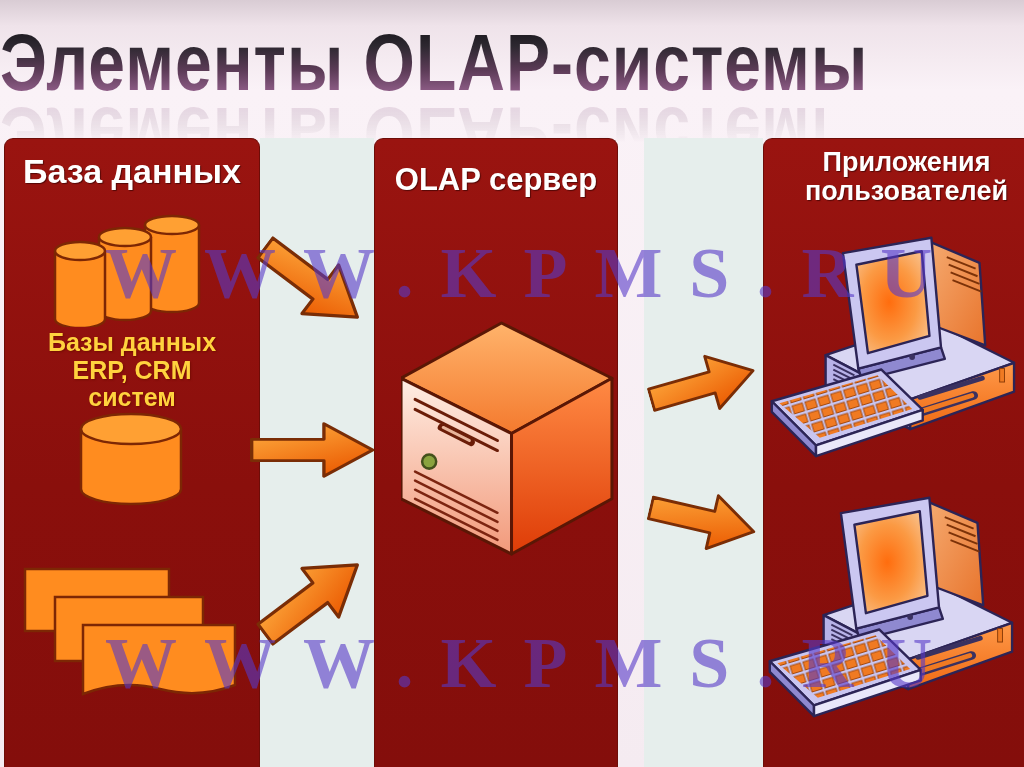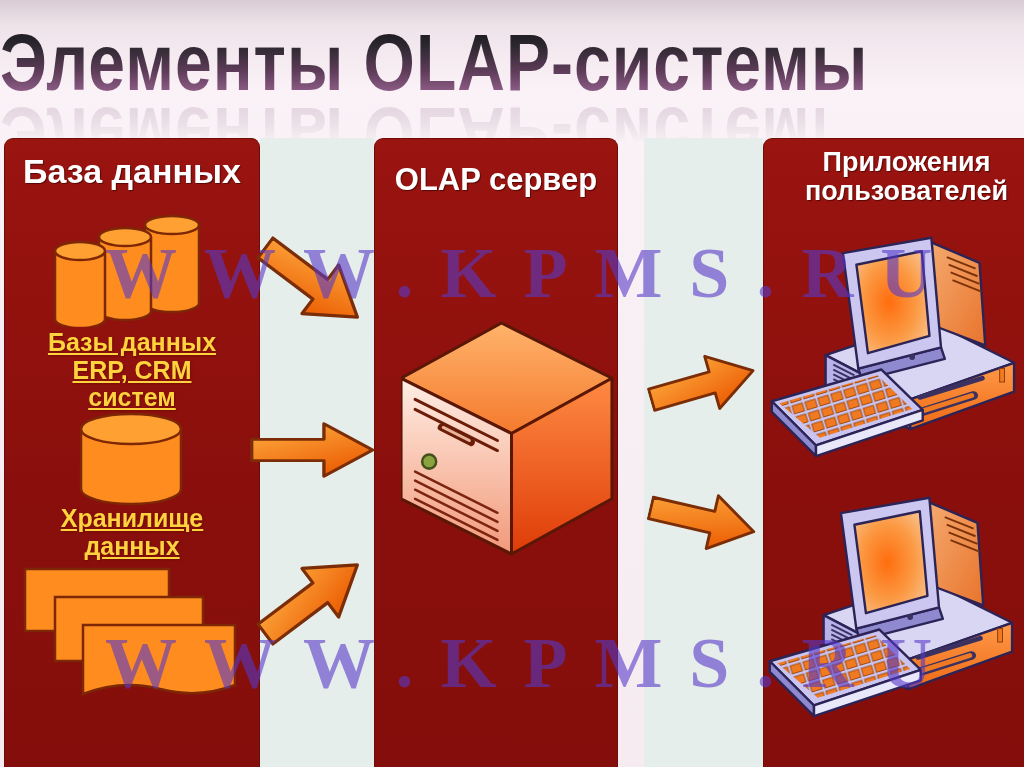--- a/index.html
+++ b/index.html
@@ -49,21 +49,21 @@
     color:#fff; font-weight:700; text-align:center; white-space:pre-line;
     text-shadow:1px 1px 1px rgba(40,0,0,.6);
   }
   .panel-db h2   { font-size:34px; margin-top:13px; }
   .panel-olap h2 { font-size:31px; margin-top:23px; }
   .panel-apps h2 { font-size:27px; line-height:1.06; margin-top:9px; }
 
   .ylabel {
     position:absolute; left:0; right:0; text-align:center;
     color:#ffd33e; font-weight:700; font-size:25px; line-height:1.1;
-    white-space:pre-line; text-shadow:1px 1px 2px rgba(110,10,0,.85);text-decoration:underline;
+    white-space:pre-line; text-shadow:1px 1px 2px rgba(110,10,0,.85);
   }
 
   
   .arrow { position:absolute; }
   .a1 { left:252px; top:246px; width:120px; height:74px; transform:rotate(37deg); }
   .a2 { left:250px; top:418px; width:126px; height:64px; }
   .a3 { left:252px; top:562px; width:120px; height:74px; transform:rotate(-37deg); }
   .a4 { left:648px; top:352px; width:110px; height:66px; transform:rotate(-16deg); }
   .a5 { left:648px; top:487px; width:110px; height:66px; transform:rotate(13deg); }
   .arrow svg { width:100%; height:100%; }
@@ -144,22 +144,20 @@
   <div class="ylabel" style="top:190px">Базы данных
 ERP, CRM
 систем</div>
 
   <svg class="fig" style="left:70px;top:268px" width="112" height="100" viewBox="0 0 112 100">
     <g stroke="#7d2704" stroke-width="2.5">
       <path d="M6,22 V82 A50,15 0 0 0 106,82 V22" fill="#ff8c1f"></path>
       <ellipse cx="56" cy="22" rx="50" ry="15" fill="#ffa033"></ellipse>
     </g>
   </svg>
-  <div class="ylabel" style="top:366px">Хранилище
-данных</div>
 
   <svg class="fig" style="left:18px;top:428px" width="216" height="142" viewBox="0 0 216 142">
     <g stroke="#7d2704" stroke-width="2.5">
       <path d="M2,2 H146 V64 H2 Z" fill="#ff8c1f"></path>
       <path d="M32,30 H180 V94 H32 Z" fill="#ff8c1f"></path>
       <path d="M60,58 H212 V118 Q176,132 137,122 Q99,112 60,127 Z" fill="#ff8c1f"></path>
     </g>
   </svg>
 </section>
 

